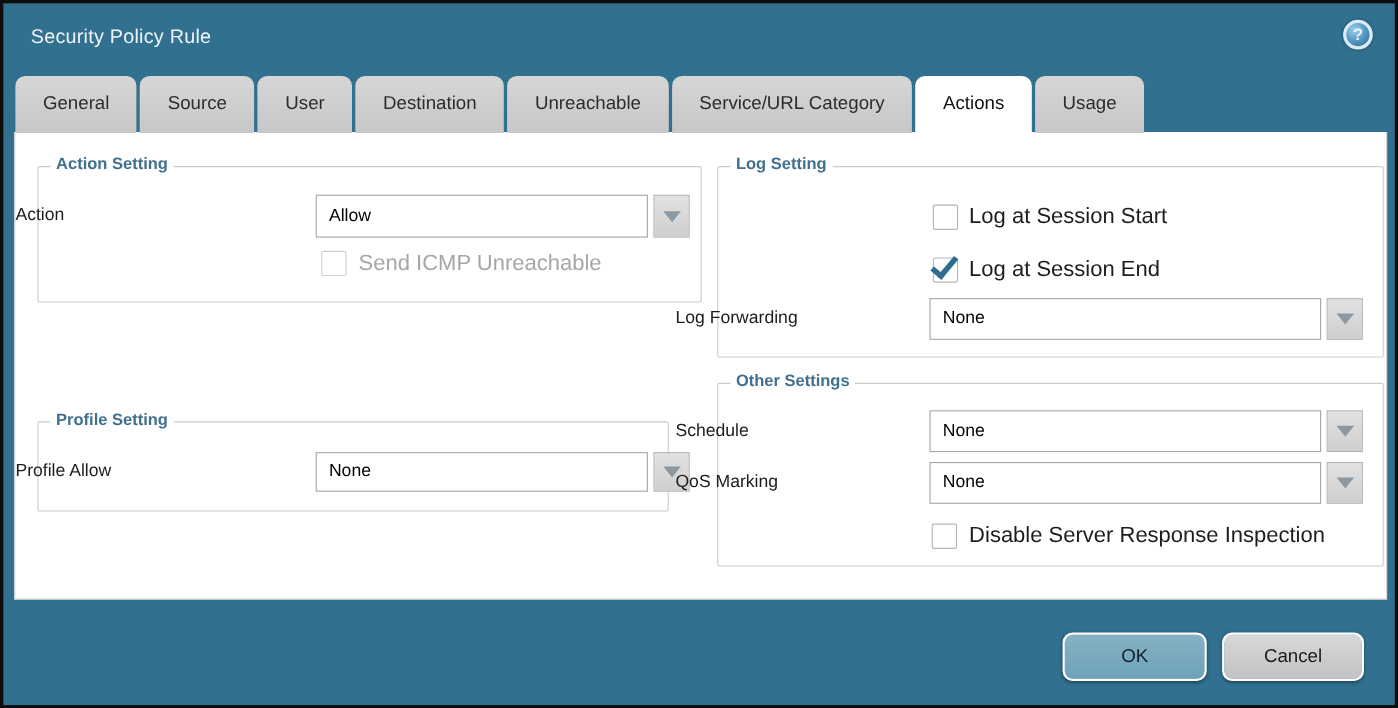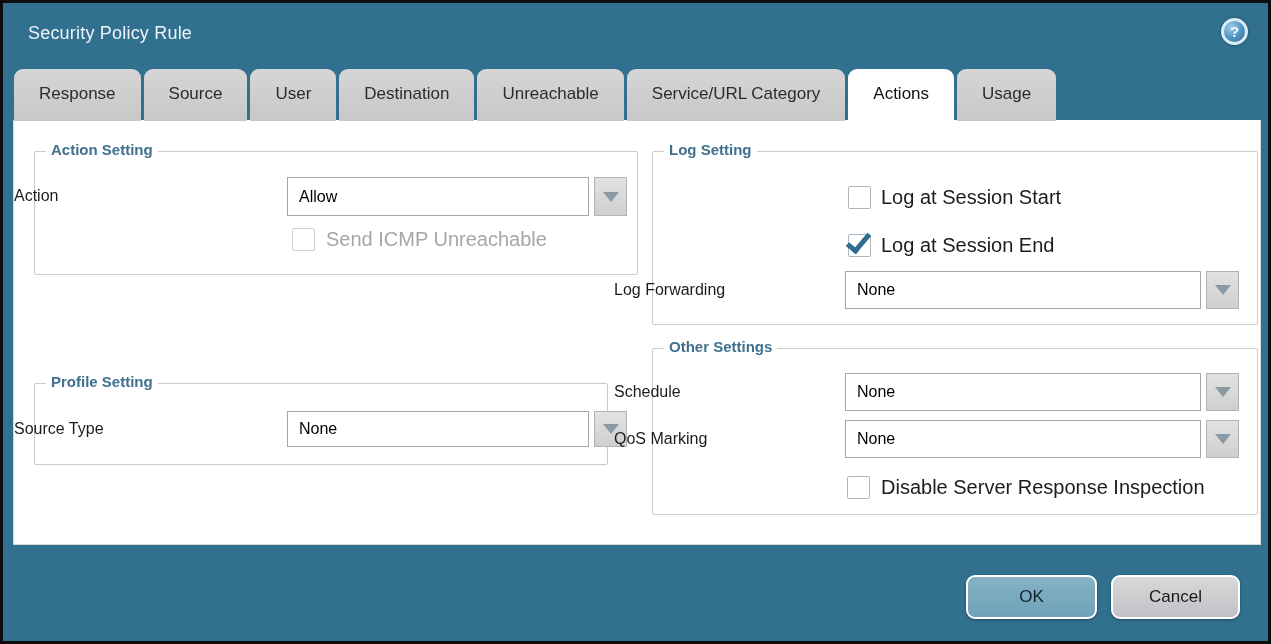--- a/index.html
+++ b/index.html
@@ -95,21 +95,21 @@
 </style>
 </head>
 <body>
 
 <div class="dialog">
 
   <div class="dlg-title">Security Policy Rule</div>
   <div class="help-btn">?</div>
 
   <div class="tabs">
-    <span class="tab">Response</span><span class="tab">Source</span><span class="tab">User</span><span class="tab">Destination</span><span class="tab">Unreachable</span><span class="tab">Service/URL Category</span><span class="tab active">Actions</span><span class="tab">Usage</span>
+    <span class="tab">General</span><span class="tab">Source</span><span class="tab">User</span><span class="tab">Destination</span><span class="tab">Unreachable</span><span class="tab">Service/URL Category</span><span class="tab active">Actions</span><span class="tab">Usage</span>
   </div>
 
   <div class="panel">
 
     <div class="group g-action">
       <span class="group-title">Action Setting</span>
     </div>
     <div class="frm-label" style="left:0; width:258px; top:64px;">Action</div>
     <div class="combo-box" style="left:273px; top:57px; width:302px; height:39px;">
       <span>Allow</span>
@@ -131,21 +131,21 @@
     <div class="combo-box" style="left:831px; top:151px; width:356px; height:38px;">
       <span>None</span>
     </div>
     <div class="combo-btn" style="left:1192px; top:151px; height:38px;">
       <span class="arrow"></span>
     </div>
 
     <div class="group g-profile">
       <span class="group-title">Profile Setting</span>
     </div>
-    <div class="frm-label" style="left:0; width:263px; top:297px;">Source Type</div>
+    <div class="frm-label" style="left:0; width:263px; top:297px;">Profile Allow</div>
     <div class="combo-box" style="left:273px; top:291px; width:302px; height:36px;">
       <span>None</span>
     </div>
     <div class="combo-btn" style="left:580px; top:291px; height:36px;">
       <span class="arrow"></span>
     </div>
 
     <div class="group g-other">
       <span class="group-title">Other Settings</span>
     </div>

